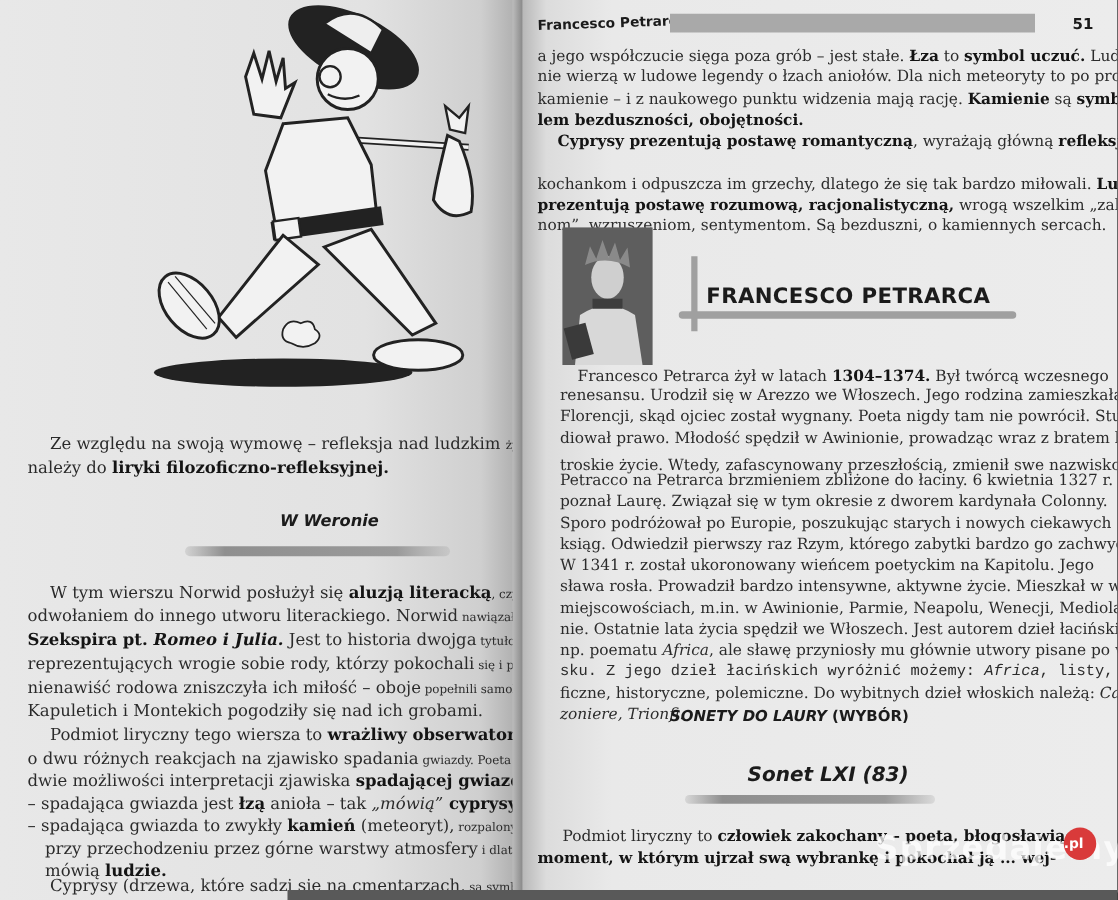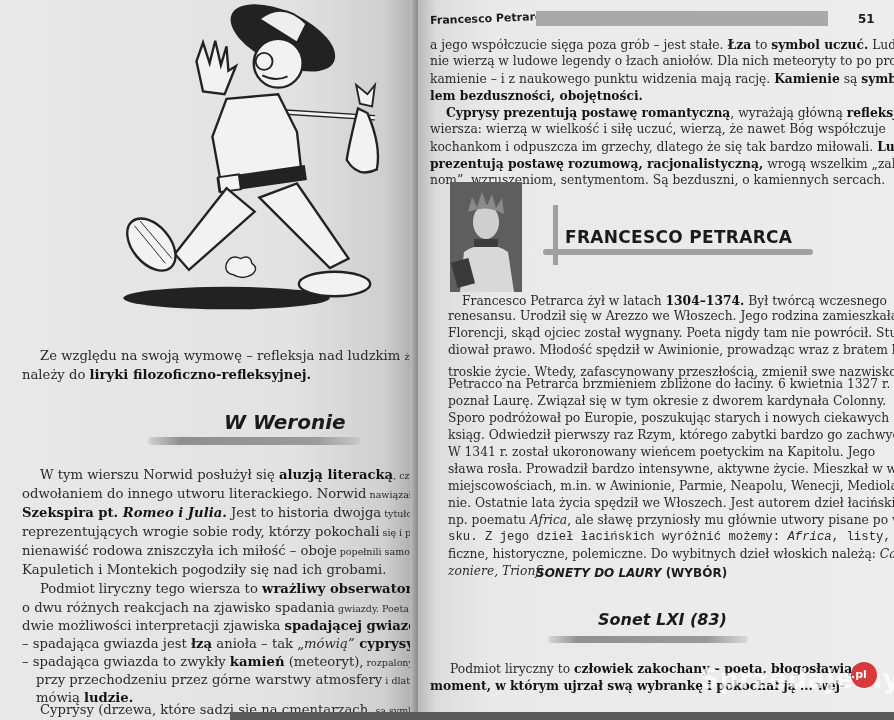--- a/index.html
+++ b/index.html
@@ -119,21 +119,21 @@
     </svg>
 
     <div class="lp" style="top:346px; left:40px;">
       <span>Ze względu na swoją wymowę – refleksja nad ludzkim</span>
       <span class="small">życiem -</span>
     </div>
     <div class="lp" style="top:365px;">
       <span>należy do </span><span class="b">liryki filozoficzno-refleksyjnej.</span>
     </div>
 
-    <div class="heading-sans heading-italic" style="position:absolute; left:224px; top:410px; font-size:20px;">W Weronie</div>
+    <div class="heading-sans heading-italic" style="position:absolute; left:224px; top:410px; font-size:13px;">W Weronie</div>
     <div class="brush" style="left:148px; top:437px; width:212px;"></div>
 
     <div class="lp" style="top:465px; left:40px;">
       <span>W tym wierszu Norwid posłużył się </span><span class="b">aluzją literacką</span><span class="small">, czyli swo</span>
     </div>
     <div class="lp" style="top:484px;">
       <span>odwołaniem do innego utworu literackiego. Norwid</span><span class="small"> nawiązał do tr</span>
     </div>
     <div class="lp" style="top:503px;">
       <span class="b">Szekspira pt. </span><span class="b i">Romeo i Julia.</span><span> Jest to historia dwojga</span><span class="small"> tytułowych bo</span>
@@ -188,21 +188,20 @@
     <div class="rp" style="top:70px;">
       <span>kamienie – i z naukowego punktu widzenia mają rację. </span><span class="b">Kamienie</span><span> są </span><span class="b">symbo-</span>
     </div>
     <div class="rp" style="top:87px;">
       <span class="b">lem bezduszności, obojętności.</span>
     </div>
 
     <div class="rp" style="top:104px; left:28px;">
       <span class="b">Cyprysy prezentują postawę romantyczną</span><span>, wyrażają główną </span><span class="b">refleksję</span>
     </div>
-    <div class="rp" style="top:121px;">wiersza: wierzą w wielkość i siłę uczuć, wierzą, że nawet Bóg współczuje</div>
     <div class="rp" style="top:138px;">
       <span>kochankom i odpuszcza im grzechy, dlatego że się tak bardzo miłowali. </span><span class="b">Ludzie</span>
     </div>
     <div class="rp" style="top:155px;">
       <span class="b">prezentują postawę rozumową, racjonalistyczną,</span><span> wrogą wszelkim „zabobo-</span>
     </div>
     <div class="rp" style="top:172px;">nom”, wzruszeniom, sentymentom. Są bezduszni, o kamiennych sercach.</div>
 
     <svg class="portrait" viewBox="0 0 72 110">
       <rect width="72" height="110" fill="#5e5e5e"></rect>

